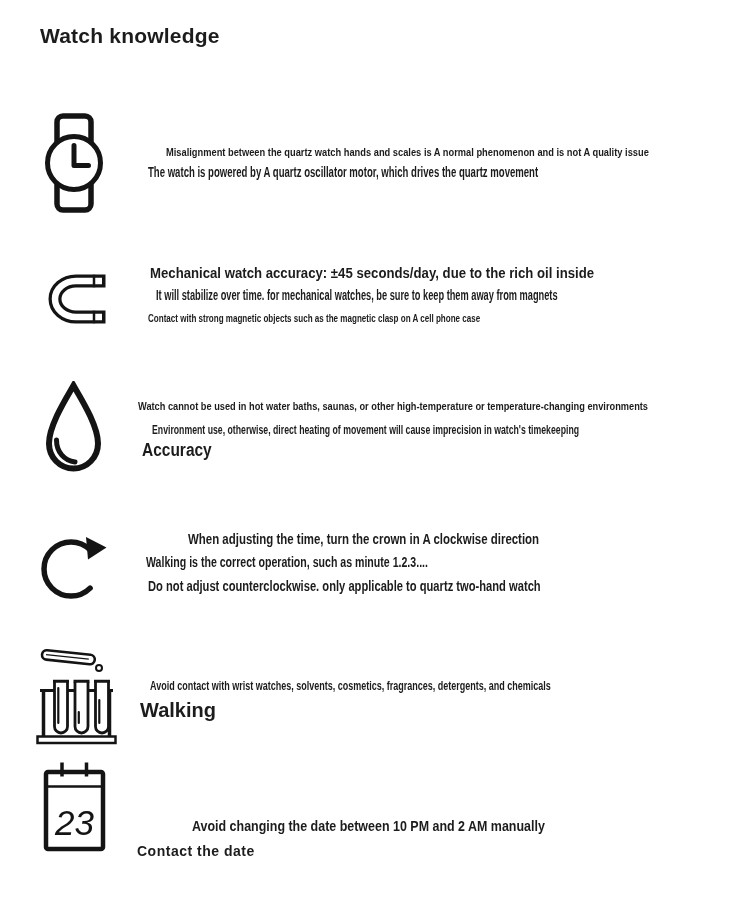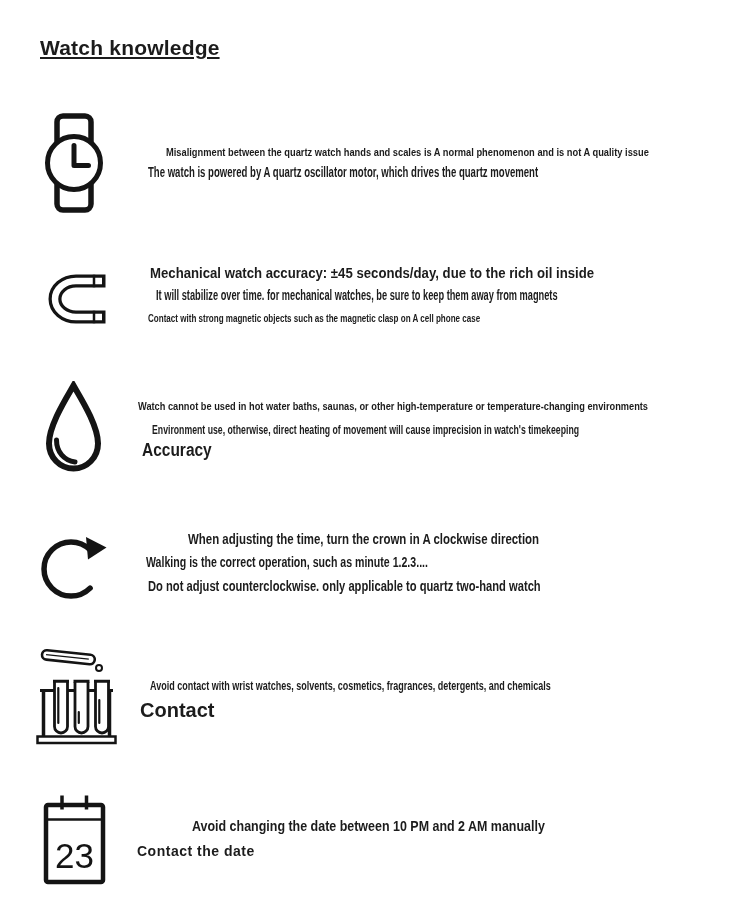--- a/index.html
+++ b/index.html
@@ -1,31 +1,31 @@
 <!DOCTYPE html>
 <html><head>
 <meta charset="utf-8">
 <style>
   html,body{margin:0;padding:0;background:#fff;}
   .page{
     position:relative;width:750px;height:909px;background:#ffffff;overflow:hidden;
     font-family:"Liberation Sans",sans-serif;color:#1c1c1c;
   }
   .title{
-    position:absolute;left:40px;top:36px;margin:0;
-    font-size:21px;font-weight:bold;letter-spacing:.2px;white-space:nowrap;text-decoration:underline;
+    position:absolute;left:40px;top:24px;margin:0;
+    font-size:21px;font-weight:bold;letter-spacing:.2px;white-space:nowrap;
   }
   .icon{position:absolute;display:block;}
   .icon svg{display:block;width:100%;height:100%;}
   .i-watch {left:43px;top:113px;width:62px;height:100px;}
   .i-magnet{left:42px;top:268px;width:65px;height:62px;}
   .i-drop  {left:42px;top:381px;width:63px;height:97px;}
   .i-rotate{left:40px;top:525px;width:67px;height:83px;}
   .i-tubes {left:35px;top:646px;width:83px;height:101px;}
-  .i-cal   {left:42px;top:792px;width:65px;height:94px;}
+  .i-cal   {left:42px;top:759px;width:65px;height:94px;font-style:italic;}
 
   .ln{
     position:absolute;margin:0;font-weight:bold;white-space:nowrap;
     transform-origin:left top;line-height:1.2;color:#1c1c1c;
   }
   
   .r1a{left:166px;top:147px;font-size:10px;  transform:scaleX(.93);}
   .r1b{left:148px;top:164px;font-size:14.5px;transform:scaleX(.66);}
   
   .r2a{left:150px;top:264px;font-size:15.5px;transform:scaleX(.85);}
@@ -114,21 +114,21 @@
         <path d="M8.5 44.5 V91 M74.5 44.5 V91" stroke="#141414" stroke-width="3.5" fill="none"></path>
         <path d="M19.5 36 V80.5 a6.5 6.5 0 0 0 13 0 V36" fill="#fff" stroke="#141414" stroke-width="2.8"></path>
         <path d="M40 36 V80.5 a6.5 6.5 0 0 0 13 0 V36" fill="#fff" stroke="#141414" stroke-width="2.8"></path>
         <path d="M60.5 36 V80.5 a6.5 6.5 0 0 0 13 0 V36" fill="#fff" stroke="#141414" stroke-width="2.8"></path>
         <path d="M18 35.2 H34 M38.5 35.2 H54.5 M59 35.2 H75" stroke="#141414" stroke-width="3" fill="none"></path>
         <path d="M23.3 42 V77 M43.8 66 V77 M64.3 54 V77" stroke="#141414" stroke-width="2.2" fill="none" stroke-linecap="round"></path>
         <rect x="2.5" y="90.5" width="78" height="6.5" fill="#fff" stroke="#141414" stroke-width="2.5"></rect>
       </svg>
     </span>
     <p class="ln r5a">Avoid contact with wrist watches, solvents, cosmetics, fragrances, detergents, and chemicals</p>
-    <p class="ln r5h">Contact</p>
+    <p class="ln r5h">Walking</p>
   </section>
 
   <section>
     <span class="icon i-cal">
       <svg viewBox="0 0 65 94" xmlns="http://www.w3.org/2000/svg">
         <rect x="4" y="13" width="57" height="77" rx="2" fill="#fff" stroke="#141414" stroke-width="4.5"></rect>
         <path d="M4 27.5 H61" stroke="#141414" stroke-width="2.5" fill="none"></path>
         <path d="M20 3.5 V17.5 M44.5 3.5 V17.5" stroke="#141414" stroke-width="3.5" fill="none"></path>
         <text x="32.5" y="76" text-anchor="middle" font-size="35" fill="#141414" style="font-family:'Liberation Sans',sans-serif">23</text>
       </svg>

